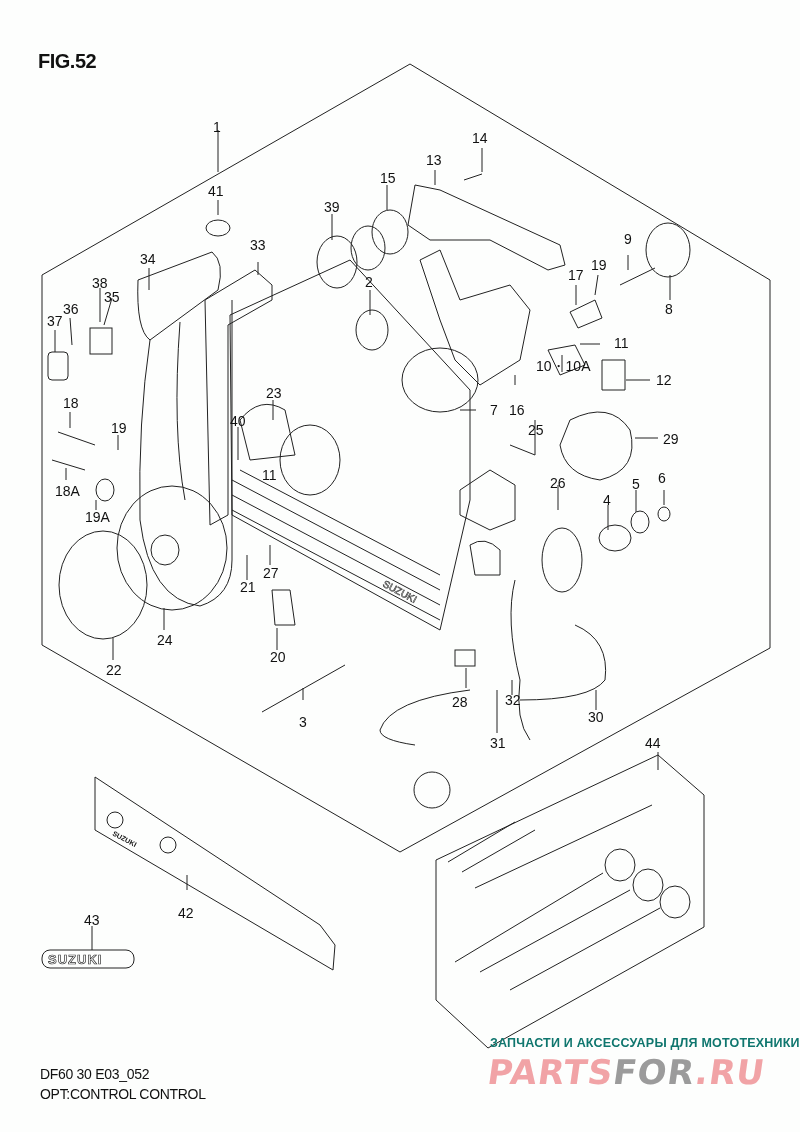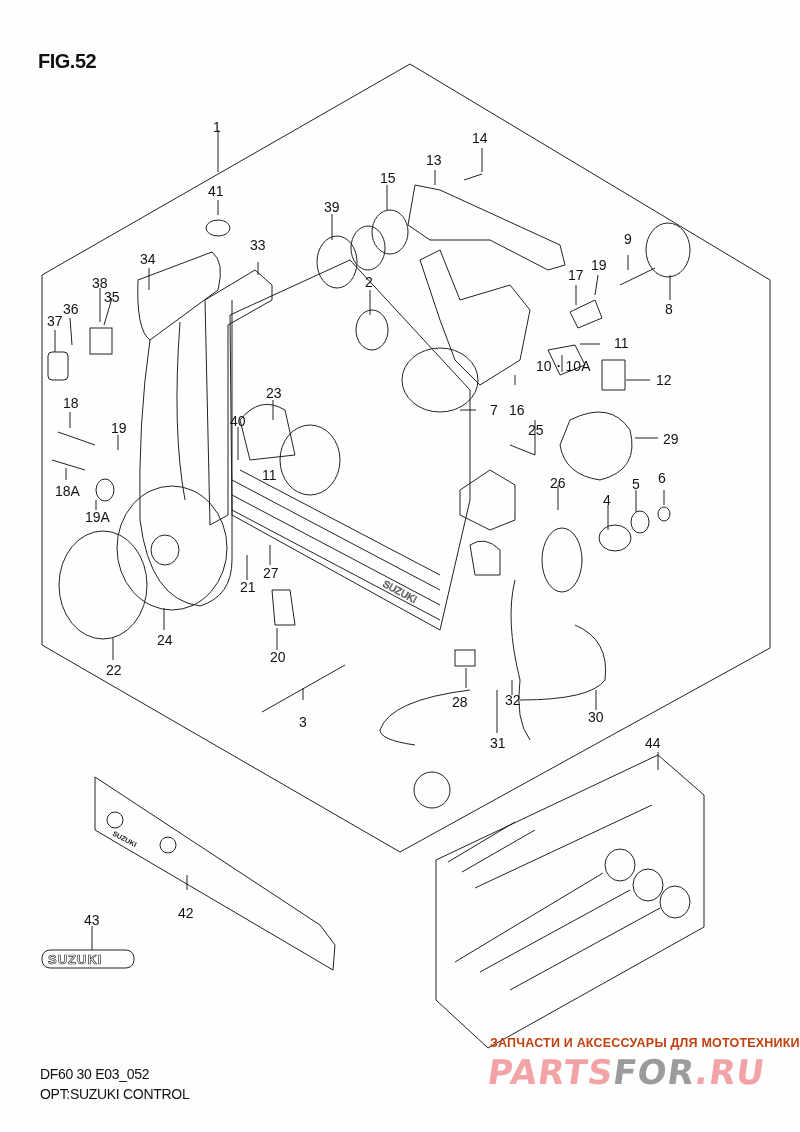--- a/index.html
+++ b/index.html
@@ -2,21 +2,21 @@
 <html><head>
 <meta charset="utf-8">
 <style>
   html, body { margin:0; padding:0; background:#fdfefd; }
   body { width:800px; height:1132px; position:relative; overflow:hidden; font-family:"Liberation Sans", sans-serif; color:#111; }
   #diagram { position:absolute; left:0; top:0; }
   .fig-title { position:absolute; left:38px; top:50px; font-size:20px; font-weight:bold; letter-spacing:-0.5px; }
   .caption { position:absolute; left:40px; font-size:14px; letter-spacing:-0.3px; }
   .cap1 { top:1066px; }
   .cap2 { top:1086px; }
-  .wm-top { position:absolute; left:490px; top:1036px; font-size:12.5px; color:#c2410c; letter-spacing:0.2px; font-weight:bold; }
+  .wm-top { position:absolute; left:490px; top:1036px; font-size:12.5px; color:#0f766e; letter-spacing:0.2px; font-weight:bold; }
   .wm-logo { position:absolute; left:488px; top:1052px; font-size:34px; font-weight:900; font-family:"DejaVu Sans", sans-serif; letter-spacing:1px; transform:skewX(-8deg); }
   .wm-a { color:#f1a3a6; }
   .wm-b { color:#9b9b9b; }
   svg text { font-family:"Liberation Sans", sans-serif; font-size:14px; fill:#111; }
 </style>
 </head>
 <body>
 
 <div class="fig-title">FIG.52</div>
 
@@ -207,18 +207,18 @@
     <text x="84" y="925">43</text>
     <text x="645" y="748">44</text>
   </g>
 
   <text x="48" y="964" style="font-size:13px;font-weight:bold;fill:#fff;stroke:#333;stroke-width:0.7;letter-spacing:1px;">SUZUKI</text>
   <text x="382" y="586" transform="rotate(28 382 586)" style="font-size:10px;fill:none;stroke:#333;stroke-width:0.6;">SUZUKI</text>
   <text x="112" y="835" transform="rotate(28 112 835)" style="font-size:7px;font-weight:bold;">SUZUKI</text>
 </svg>
 
 <div class="caption cap1">DF60 30 E03_052</div>
-<div class="caption cap2">OPT:SUZUKI CONTROL</div>
+<div class="caption cap2">OPT:CONTROL CONTROL</div>
 
 <div class="wm-top">ЗАПЧАСТИ И АКСЕССУАРЫ ДЛЯ МОТОТЕХНИКИ</div>
 <div class="wm-logo">
   <span class="wm-a">PARTS</span><span class="wm-b">FOR</span><span class="wm-a">.RU</span>
 </div>
 
 </body></html>

